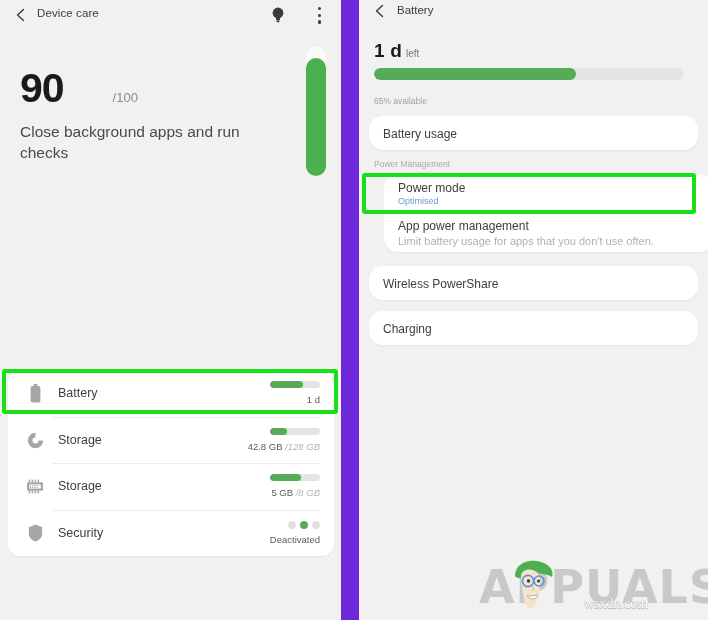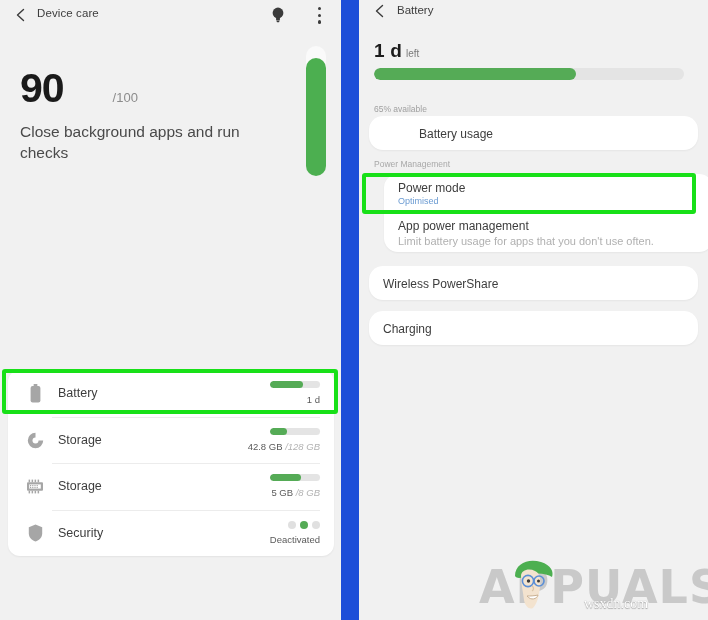--- a/index.html
+++ b/index.html
@@ -12,21 +12,21 @@
     height: 620px;
     font-family: "Liberation Sans", sans-serif;
     overflow: hidden;
     position: relative;
   }
   .screen {
     position: absolute;
     left: 0; top: 0;
     width: 568px;
     height: 620px;
-    background: #1d4ed8;
+    background: #6d28d9;
   }
 
   
   .panel-left {
     position: absolute;
     left: 0; top: 0;
     width: 341px;
     height: 620px;
     background: #f1f1f1;
   }
@@ -255,21 +255,21 @@
     border-radius: 6px;
     overflow: hidden;
   }
   .rp-bar-fill {
     height: 12px;
     background: #55ab56;
     border-radius: 6px;
   }
   .rp-bar-caption {
     position: absolute;
-    left: 15px; top: 104px;
+    left: 15px; top: 96px;
     font-size: 8.5px;
     color: #a0a0a0;
   }
 
   .rp-card {
     position: absolute;
     left: 10px;
     width: 329px;
     background: #ffffff;
     border-radius: 14px;
@@ -480,21 +480,21 @@
       <span class="rp-remaining-num">1 d</span>
       <span class="rp-remaining-unit">left</span>
     </div>
     <div class="rp-bar-track">
       <div class="rp-bar-fill" style="width:65%"></div>
     </div>
     <div class="rp-bar-caption">65% available</div>
 
     <div class="rp-card" style="top:116px;height:34px;">
       <div class="rp-item" style="height:34px;">
-        <div class="rp-item-title" style="top:11px;margin-left:36px;">Battery usage</div>
+        <div class="rp-item-title" style="top:11px;">Battery usage</div>
       </div>
     </div>
 
     <div class="rp-section-label" style="position:absolute;top:159px;">Power Management</div>
 
     <div class="rp-card" style="top:174px;height:78px;margin-left:15px;">
       <div class="rp-item" style="height:39px;">
         <div class="rp-item-title" style="top:7px;">Power mode</div>
         <div class="rp-item-sub-blue" style="top:22px;">Optimised</div>
       </div>

